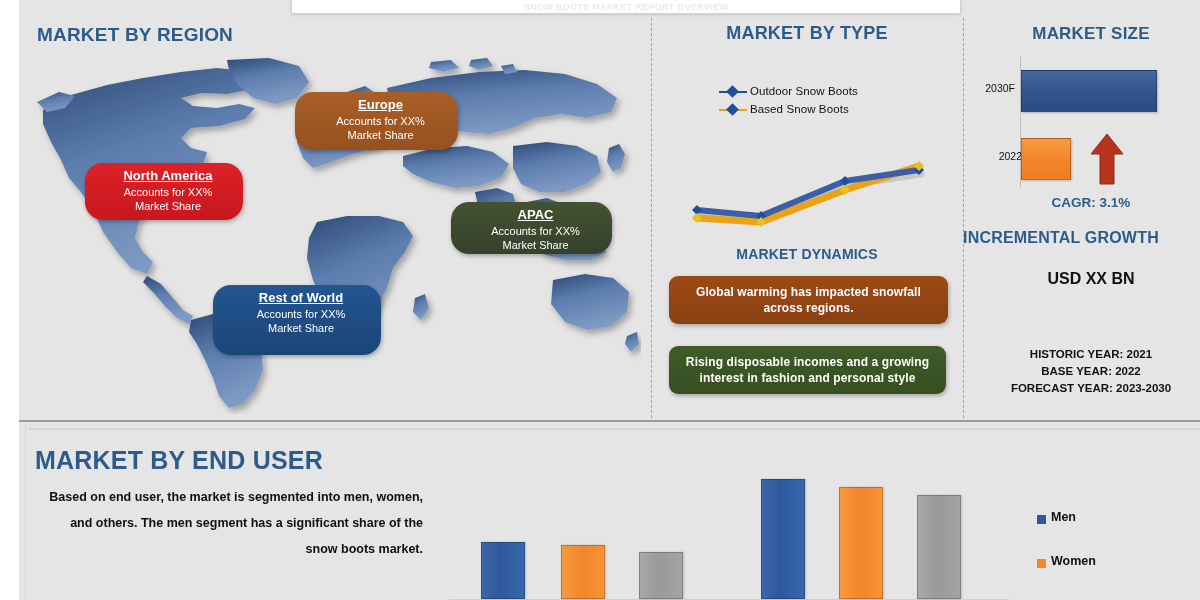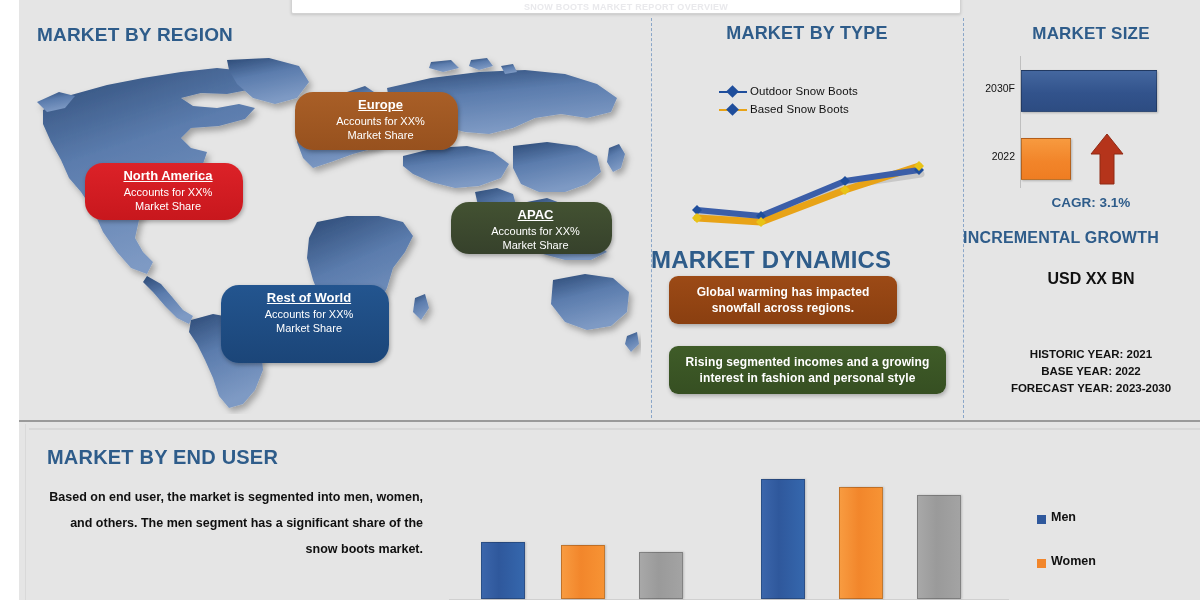--- a/index.html
+++ b/index.html
@@ -34,25 +34,25 @@
   .panel-edge-r{position:absolute;left:1185px;top:424px;width:1px;height:176px;background:#d9d9d9;}
   .panel-top{position:absolute;left:10px;top:428px;width:1175px;height:2px;background:#d8d8d8;}
 
   
   .sec-title{
     position:absolute;color:#2e5c8a;font-weight:bold;letter-spacing:.2px;
     font-family:"Liberation Sans", sans-serif;
   }
   #t-region{left:18px;top:24px;font-size:19px;}
   #t-type{left:632px;top:23px;width:312px;text-align:center;font-size:18px;}
-  #t-dyn{left:632px;top:246px;width:312px;text-align:left;font-size:24px;}
+  #t-dyn{left:632px;top:246px;width:312px;text-align:center;font-size:14px;}
   #t-size{left:944px;top:24px;width:256px;text-align:center;font-size:17px;}
   #t-incr{left:944px;top:229px;width:256px;text-align:left;font-size:16px;}
   #t-study{left:944px;top:316px;width:256px;text-align:center;font-size:16px;}
-  #t-enduser{left:28px;top:446px;font-size:20px;}
+  #t-enduser{left:16px;top:446px;font-size:25px;}
 
   
   .map-wrap{position:absolute;left:12px;top:52px;width:610px;height:362px;}
   .map-wrap svg{display:block;width:610px;height:362px;}
 
   
   .callout{
     position:absolute;border-radius:18px;color:#fff;text-align:center;
     box-shadow:1px 2px 4px rgba(0,0,0,.30);
     padding:5px 0 7px 8px;box-sizing:border-box;
@@ -61,39 +61,39 @@
     display:block;font-weight:bold;font-size:13px;text-decoration:underline;
     margin-bottom:2px;line-height:15px;
   }
   .callout .l1,.callout .l2{display:block;font-size:11px;line-height:14px;}
   #c-europe{left:276px;top:92px;width:163px;height:58px;background:#a35a24;
             background:linear-gradient(180deg,#a95f27 0%,#97511e 100%);}
   #c-na{left:66px;top:163px;width:158px;height:57px;background:#d42027;
         background:linear-gradient(180deg,#dc2228 0%,#c8171d 100%);}
   #c-apac{left:432px;top:202px;width:161px;height:52px;background:#3c4a33;
           background:linear-gradient(180deg,#435232 0%,#36412b 100%);}
-  #c-row{left:202px;top:285px;width:168px;height:78px;background:#1f4f87;
+  #c-row{left:194px;top:285px;width:168px;height:70px;background:#1f4f87;
          background:linear-gradient(180deg,#23558f 0%,#1b4578 100%);}
 
   
   .type-legend{position:absolute;left:700px;top:82px;width:200px;}
   .lg-row{display:flex;align-items:center;height:18px;}
   .lg-line{position:relative;width:28px;height:3px;margin-right:3px;}
   .lg-line i{position:absolute;left:0;top:1px;width:28px;height:2px;display:block;}
   .lg-line b{position:absolute;left:9px;top:-3px;width:9px;height:9px;
              background:#1f4e9c;transform:rotate(45deg);display:block;}
   .lg-text{font-size:11.5px;color:#111;font-weight:400;letter-spacing:.1px;}
   .type-chart{position:absolute;left:660px;top:150px;width:260px;height:90px;}
 
   
   .ms{position:absolute;left:944px;top:52px;width:256px;height:170px;}
   .ms-axis{position:absolute;left:57px;top:4px;width:1px;height:132px;background:#bfbfbf;}
   .ms-lbl{position:absolute;font-size:10.5px;color:#111;text-align:right;width:52px;}
   #ms-lbl-2030{left:0px;top:30px;}
-  #ms-lbl-2022{left:0px;top:98px;}
+  #ms-lbl-2022{left:0px;top:98px;padding-left:7px;}
   .ms-bar{position:absolute;border:1px solid rgba(0,0,0,.25);
           box-shadow:1px 1px 2px rgba(0,0,0,.22);}
   #ms-bar-2030{left:58px;top:18px;width:134px;height:40px;
     background:linear-gradient(180deg,#44679f 0%,#32538c 55%,#2d4c82 100%);}
   #ms-bar-2022{left:58px;top:86px;width:48px;height:40px;
     background:linear-gradient(180deg,#f79a3f 0%,#f2852a 55%,#ef7d22 100%);}
   .ms-arrow{position:absolute;left:127px;top:81px;width:34px;height:52px;}
   .ms-cagr{position:absolute;left:0;top:143px;width:256px;text-align:center;
            font-size:13.5px;font-weight:bold;color:#2e5c8a;}
 
@@ -101,21 +101,21 @@
   .big-val{position:absolute;left:944px;top:270px;width:256px;text-align:center;
            font-size:16px;font-weight:bold;color:#111;}
   .study-lines{position:absolute;left:944px;top:346px;width:256px;text-align:center;}
   .study-lines div{font-size:11.5px;color:#111;line-height:17px;font-weight:600;}
 
   
   .dyn{position:absolute;border-radius:9px;color:#fff;text-align:center;
        box-sizing:border-box;display:flex;align-items:center;justify-content:center;
        box-shadow:1px 2px 4px rgba(0,0,0,.28);padding:4px 12px;}
   .dyn span{font-size:12px;font-weight:bold;line-height:16px;letter-spacing:.1px;}
-  #dyn-1{left:650px;top:276px;width:228px;height:48px;
+  #dyn-1{left:650px;top:276px;width:279px;height:48px;
          background:linear-gradient(180deg,#9c4a16 0%,#8a3f10 100%);}
   #dyn-2{left:650px;top:346px;width:277px;height:48px;
          background:linear-gradient(180deg,#3f5c28 0%,#364f22 100%);}
 
   
   .eu-text{position:absolute;left:24px;top:484px;width:380px;}
   .eu-text p{margin:0;font-size:12.5px;color:#101010;line-height:26px;font-weight:600;text-align:right;}
 
   .eu-chart{position:absolute;left:430px;top:440px;width:560px;height:160px;}
   .eu-axis{position:absolute;left:0;bottom:0;width:560px;height:1px;background:#d0d0d0;}
@@ -282,21 +282,21 @@
         <path d="M240,11 l5,5 l-5,5 l-5,-5 Z"></path>
       </g>
     </svg>
   </div>
 
   <div class="sec-title" id="t-dyn">MARKET DYNAMICS</div>
   <div class="dyn" id="dyn-1">
     <span>Global warming has impacted snowfall across regions.</span>
   </div>
   <div class="dyn" id="dyn-2">
-    <span>Rising segmented incomes and a growing interest in fashion and personal style</span>
+    <span>Rising disposable incomes and a growing interest in fashion and personal style</span>
   </div>
 
   <div class="sec-title" id="t-size">MARKET SIZE</div>
 
   <div class="ms">
     <div class="ms-axis"></div>
     <div class="ms-lbl" id="ms-lbl-2030">2030F</div>
     <div class="ms-lbl" id="ms-lbl-2022">2022</div>
     <div class="ms-bar" id="ms-bar-2030"></div>
     <div class="ms-bar" id="ms-bar-2022"></div>

